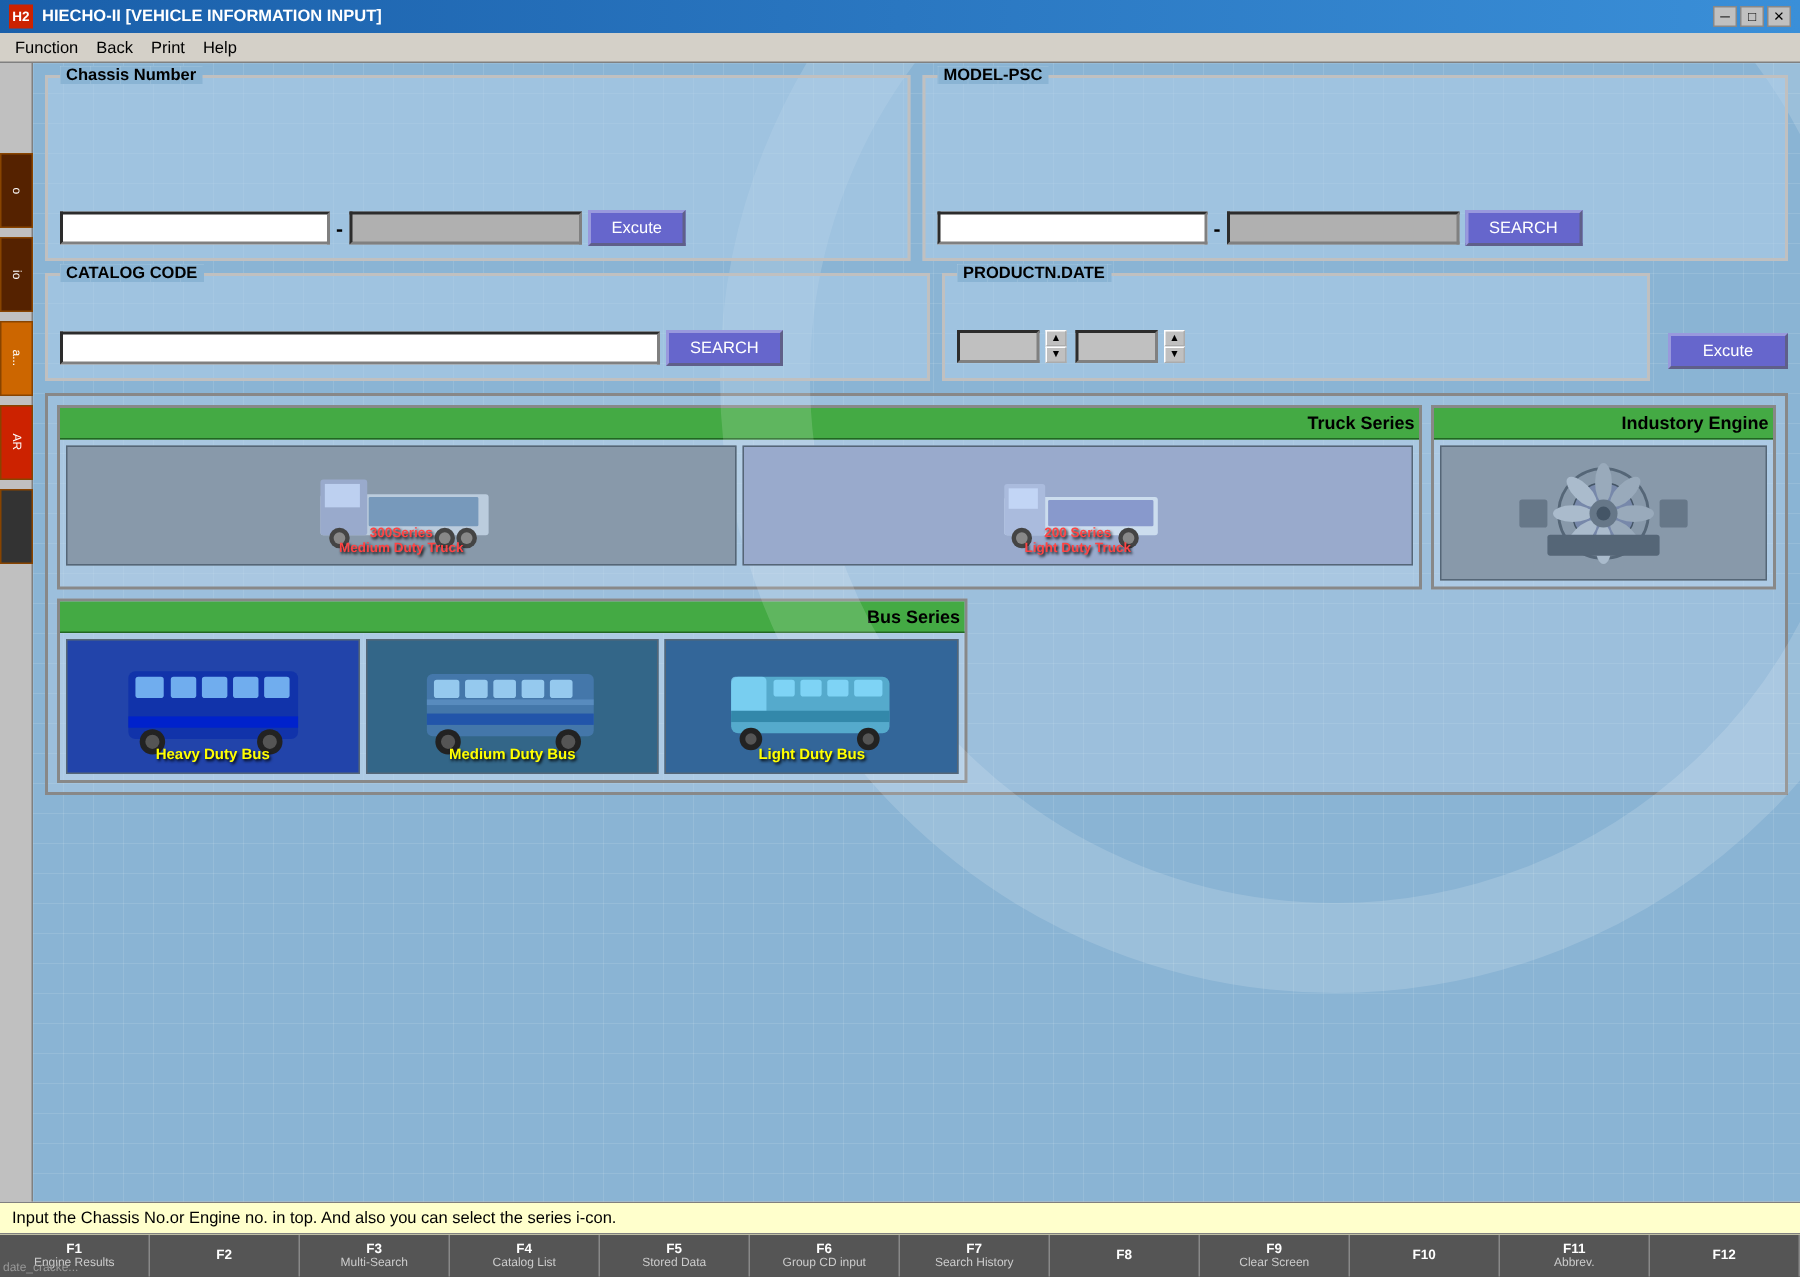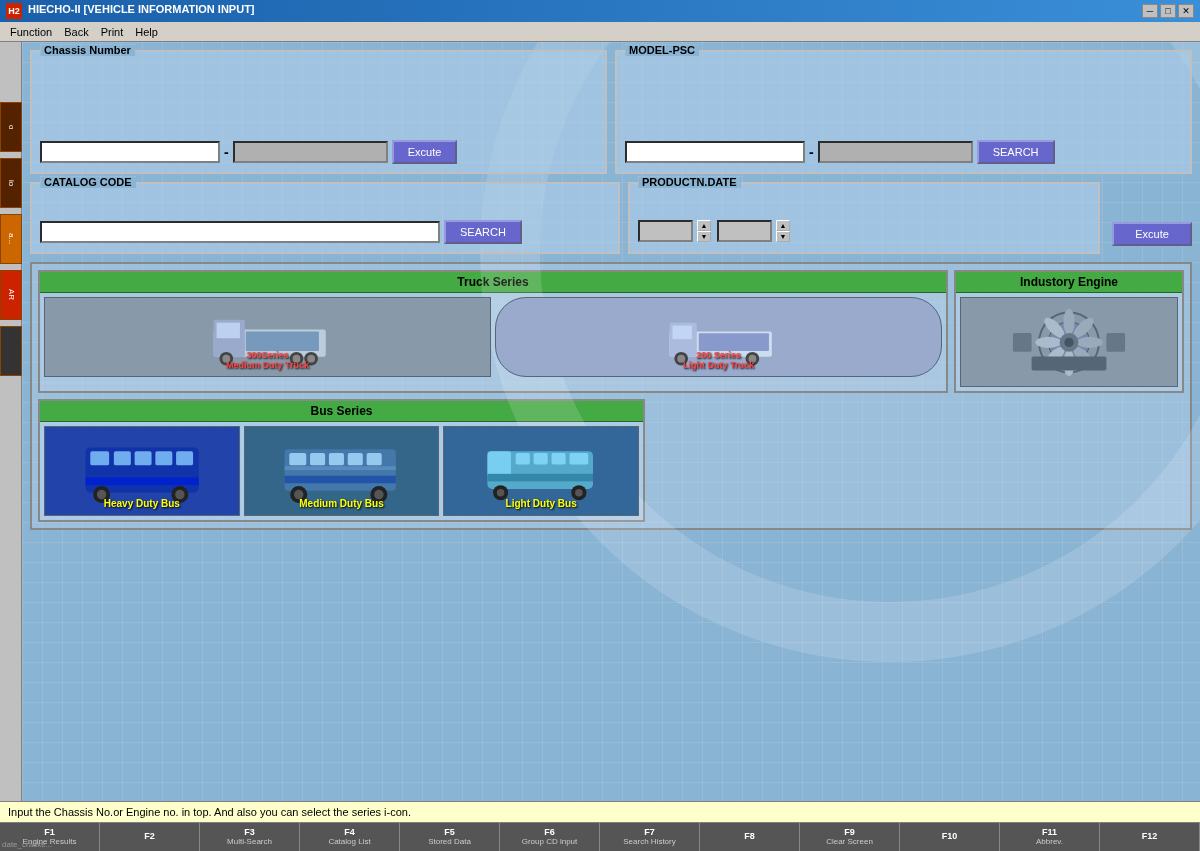--- a/index.html
+++ b/index.html
@@ -17,21 +17,21 @@
       background: linear-gradient(to right, #1a5faa, #3a8fd8);
       color: white;
       padding: 3px 6px;
       display: flex;
       align-items: center;
       justify-content: space-between;
       height: 22px;
     }
     .title-bar-left {
       display: flex;
-      align-items: flex-start;
+      align-items: center;
       gap: 6px;
       font-size: 11px;
       font-weight: bold;
     }
     .title-icon {
       width: 16px;
       height: 16px;
       background: #cc2200;
       display: flex;
       align-items: center;
@@ -211,21 +211,21 @@
       font-size: 7px;
       cursor: pointer;
       line-height: 1;
     }
 
     .series-header {
       background: #44aa44;
       color: #000;
       font-weight: bold;
       font-size: 12px;
-      text-align: center;
+      text-align: right;
       padding: 3px;
       border-bottom: 1px solid #226622;
     }
 
     .series-images {
       display: flex;
       padding: 4px;
       gap: 4px;
     }
 
@@ -461,21 +461,21 @@
                 <circle cx="18" cy="52" r="4" fill="#888"></circle>
                 <circle cx="90" cy="52" r="7" fill="#444"></circle>
                 <circle cx="90" cy="52" r="4" fill="#888"></circle>
                 <circle cx="105" cy="52" r="7" fill="#444"></circle>
                 <circle cx="105" cy="52" r="4" fill="#888"></circle>
                 <rect x="38" y="24" width="75" height="20" fill="#7799bb" rx="1"></rect>
               </svg>
               <div class="vehicle-label" style="font-size:9px; color:#ff4444;">300Series<br>Medium Duty Truck</div>
             </div>
 
-            <div class="vehicle-card" style="background:#99aacc;border-radius:31px;">
+            <div class="vehicle-card" style="background:#99aacc;">
               <svg class="vehicle-svg" viewBox="0 0 120 60">
                 <rect x="10" y="24" width="105" height="26" fill="#ccddee" rx="2"></rect>
                 <rect x="10" y="15" width="28" height="35" fill="#aabbdd" rx="2"></rect>
                 <rect x="13" y="18" width="20" height="14" fill="#cce0ff" opacity="0.7"></rect>
                 <circle cx="22" cy="52" r="7" fill="#444"></circle>
                 <circle cx="22" cy="52" r="4" fill="#888"></circle>
                 <circle cx="95" cy="52" r="7" fill="#444"></circle>
                 <circle cx="95" cy="52" r="4" fill="#888"></circle>
                 <rect x="40" y="26" width="72" height="18" fill="#8899cc" rx="1"></rect>
               </svg>

